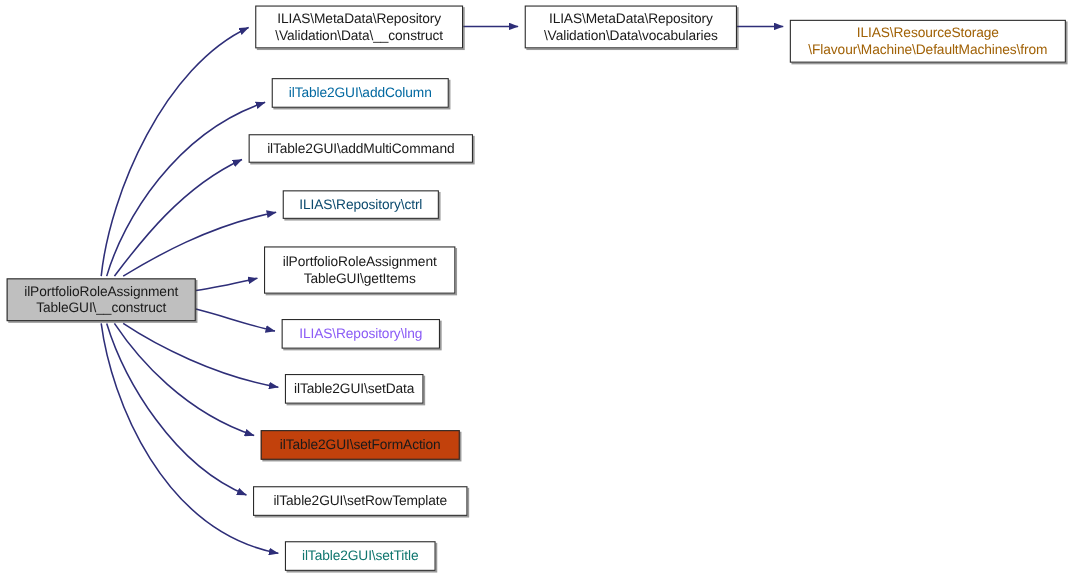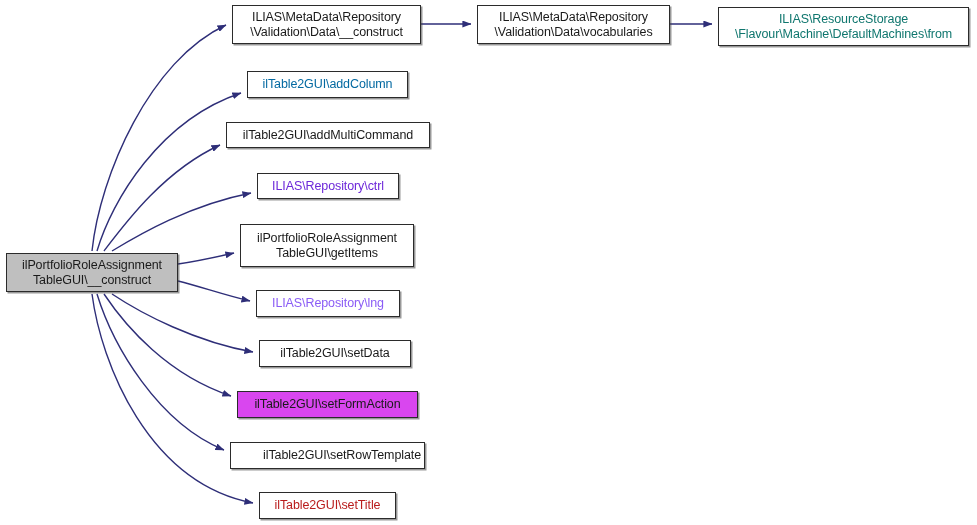--- a/index.html
+++ b/index.html
@@ -79,26 +79,26 @@
         <path d="M 670,24 L 712,24" fill="none" stroke="#2e2e78" stroke-width="1.4" marker-end="url(#arrowhead)"></path>
       </g>
   </svg>
   <div id="nodes-group">
       <div class="graph-node root" style="left: 6px; top: 253px; width: 172px; height: 39px; border-color: rgb(43, 43, 43); color: rgb(26, 26, 26); background: rgb(191, 191, 191);"><span class="node-label">ilPortfolioRoleAssignment
 TableGUI\__construct</span></div>
       <div class="graph-node" style="left: 232px; top: 5px; width: 189px; height: 39px; border-color: rgb(43, 43, 43); color: rgb(26, 26, 26); background: rgb(255, 255, 255);"><span class="node-label">ILIAS\MetaData\Repository
 \Validation\Data\__construct</span></div>
       <div class="graph-node" style="left: 247px; top: 71px; width: 161px; height: 27px; border-color: rgb(43, 43, 43); color: #0369a1; background: rgb(255, 255, 255);"><span class="node-label">ilTable2GUI\addColumn</span></div>
       <div class="graph-node" style="left: 226px; top: 122px; width: 204px; height: 24px; border-color: rgb(43, 43, 43); color: rgb(26, 26, 26); background: rgb(255, 255, 255);"><span class="node-label">ilTable2GUI\addMultiCommand</span></div>
-      <div class="graph-node" style="left: 257px; top: 173px; width: 142px; height: 24px; border-color: rgb(43, 43, 43); color: #6d28d9; background: rgb(255, 255, 255);"><span class="node-label">ILIAS\Repository\ctrl</span></div>
+      <div class="graph-node" style="left: 257px; top: 173px; width: 142px; height: 24px; border-color: rgb(43, 43, 43); color: #0c4a6e; background: rgb(255, 255, 255);"><span class="node-label">ILIAS\Repository\ctrl</span></div>
       <div class="graph-node" style="left: 240px; top: 224px; width: 174px; height: 43px; border-color: rgb(43, 43, 43); color: rgb(26, 26, 26); background: rgb(255, 255, 255);"><span class="node-label">ilPortfolioRoleAssignment
 TableGUI\getItems</span></div>
       <div class="graph-node" style="left: 256px; top: 290px; width: 144px; height: 27px; border-color: rgb(43, 43, 43); color: #8b5cf6; background: rgb(255, 255, 255);"><span class="node-label">ILIAS\Repository\lng</span></div>
-      <div class="graph-node" style="left: 259px; top: 340px; width: 152px; height: 27px; border-color: rgb(43, 43, 43); color: rgb(26, 26, 26); background: rgb(255, 255, 255);"><span class="node-label">ilTable2GUI\setData</span></div>
-      <div class="graph-node" style="left: 237px; top: 391px; width: 181px; height: 27px; border-color: rgb(43, 43, 43); color: rgb(26, 26, 26); background: #d946ef;"><span class="node-label">ilTable2GUI\setFormAction</span></div>
-      <div class="graph-node" style="left: 230px; top: 442px; width: 195px; height: 27px; border-color: rgb(43, 43, 43); color: rgb(26, 26, 26); background: rgb(255, 255, 255); text-align: right;"><span class="node-label">ilTable2GUI\setRowTemplate</span></div>
-      <div class="graph-node" style="left: 259px; top: 492px; width: 137px; height: 27px; border-color: rgb(43, 43, 43); color: #b91c1c; background: rgb(255, 255, 255);"><span class="node-label">ilTable2GUI\setTitle</span></div>
+      <div class="graph-node" style="left: 259px; top: 340px; width: 126px; height: 27px; border-color: rgb(43, 43, 43); color: rgb(26, 26, 26); background: rgb(255, 255, 255);"><span class="node-label">ilTable2GUI\setData</span></div>
+      <div class="graph-node" style="left: 237px; top: 391px; width: 181px; height: 27px; border-color: rgb(43, 43, 43); color: rgb(26, 26, 26); background: #c2410c;"><span class="node-label">ilTable2GUI\setFormAction</span></div>
+      <div class="graph-node" style="left: 230px; top: 442px; width: 195px; height: 27px; border-color: rgb(43, 43, 43); color: rgb(26, 26, 26); background: rgb(255, 255, 255);"><span class="node-label">ilTable2GUI\setRowTemplate</span></div>
+      <div class="graph-node" style="left: 259px; top: 492px; width: 137px; height: 27px; border-color: rgb(43, 43, 43); color: #0f766e; background: rgb(255, 255, 255);"><span class="node-label">ilTable2GUI\setTitle</span></div>
       <div class="graph-node" style="left: 477px; top: 5px; width: 193px; height: 39px; border-color: rgb(43, 43, 43); color: rgb(26, 26, 26); background: rgb(255, 255, 255);"><span class="node-label">ILIAS\MetaData\Repository
 \Validation\Data\vocabularies</span></div>
-      <div class="graph-node" style="left: 718px; top: 7px; width: 251px; height: 39px; border-color: rgb(43, 43, 43); color: #0f766e; background: rgb(255, 255, 255);"><span class="node-label">ILIAS\ResourceStorage
+      <div class="graph-node" style="left: 718px; top: 18px; width: 251px; height: 39px; border-color: rgb(43, 43, 43); color: #a16207; background: rgb(255, 255, 255);"><span class="node-label">ILIAS\ResourceStorage
 \Flavour\Machine\DefaultMachines\from</span></div>
     </div>
 </div>
 
 </body></html>

